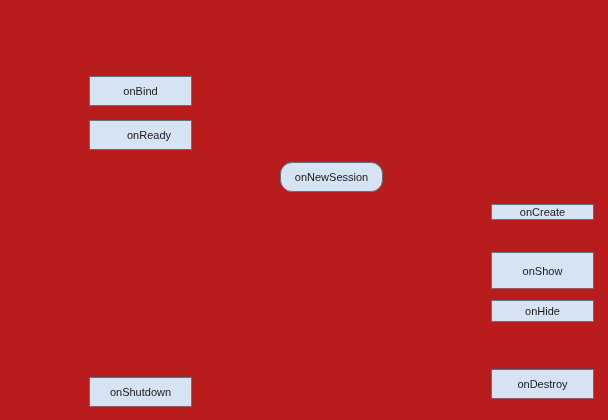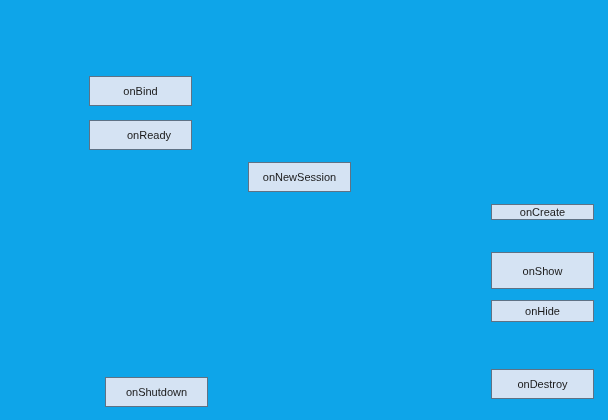--- a/index.html
+++ b/index.html
@@ -4,46 +4,46 @@
 <style>
   html, body {
     margin: 0;
     padding: 0;
     background: #000000;
   }
   #canvas {
     position: relative;
     width: 608px;
     height: 420px;
-    background: #0ea5e9;
+    background: #b91c1c;
     overflow: hidden;
     font-family: "Liberation Sans", "DejaVu Sans", sans-serif;
   }
   .node {
     position: absolute;
     box-sizing: border-box;
     width: 103px;
     height: 30px;
     background: #d5e3f3;
     border: 1px solid #5f7285;
     display: flex;
     align-items: center;
     justify-content: center;
     font-size: 11px;
     color: #1a1a1a;
     white-space: nowrap;
   }
   
   .n-onbind       { left: 89px;  top: 76px;  }
   .n-onready      { left: 89px;  top: 120px; padding-left: 17px; }
-  .n-onnewsession { left: 248px; top: 162px; }
+  .n-onnewsession { left: 280px; top: 162px; border-radius: 12px; }
   .n-oncreate     { left: 491px; top: 204px; height: 16px; }
   .n-onshow       { left: 491px; top: 252px; height: 37px; }
   .n-onhide       { left: 491px; top: 300px; height: 22px; }
-  .n-onshutdown   { left: 105px;  top: 377px; }
+  .n-onshutdown   { left: 89px;  top: 377px; }
   .n-ondestroy    { left: 491px; top: 369px; }
 </style>
 </head>
 <body>
 
 <div id="canvas">
   <div class="node n-onbind">onBind</div>
 
   <div class="node n-onready">onReady</div>
 

